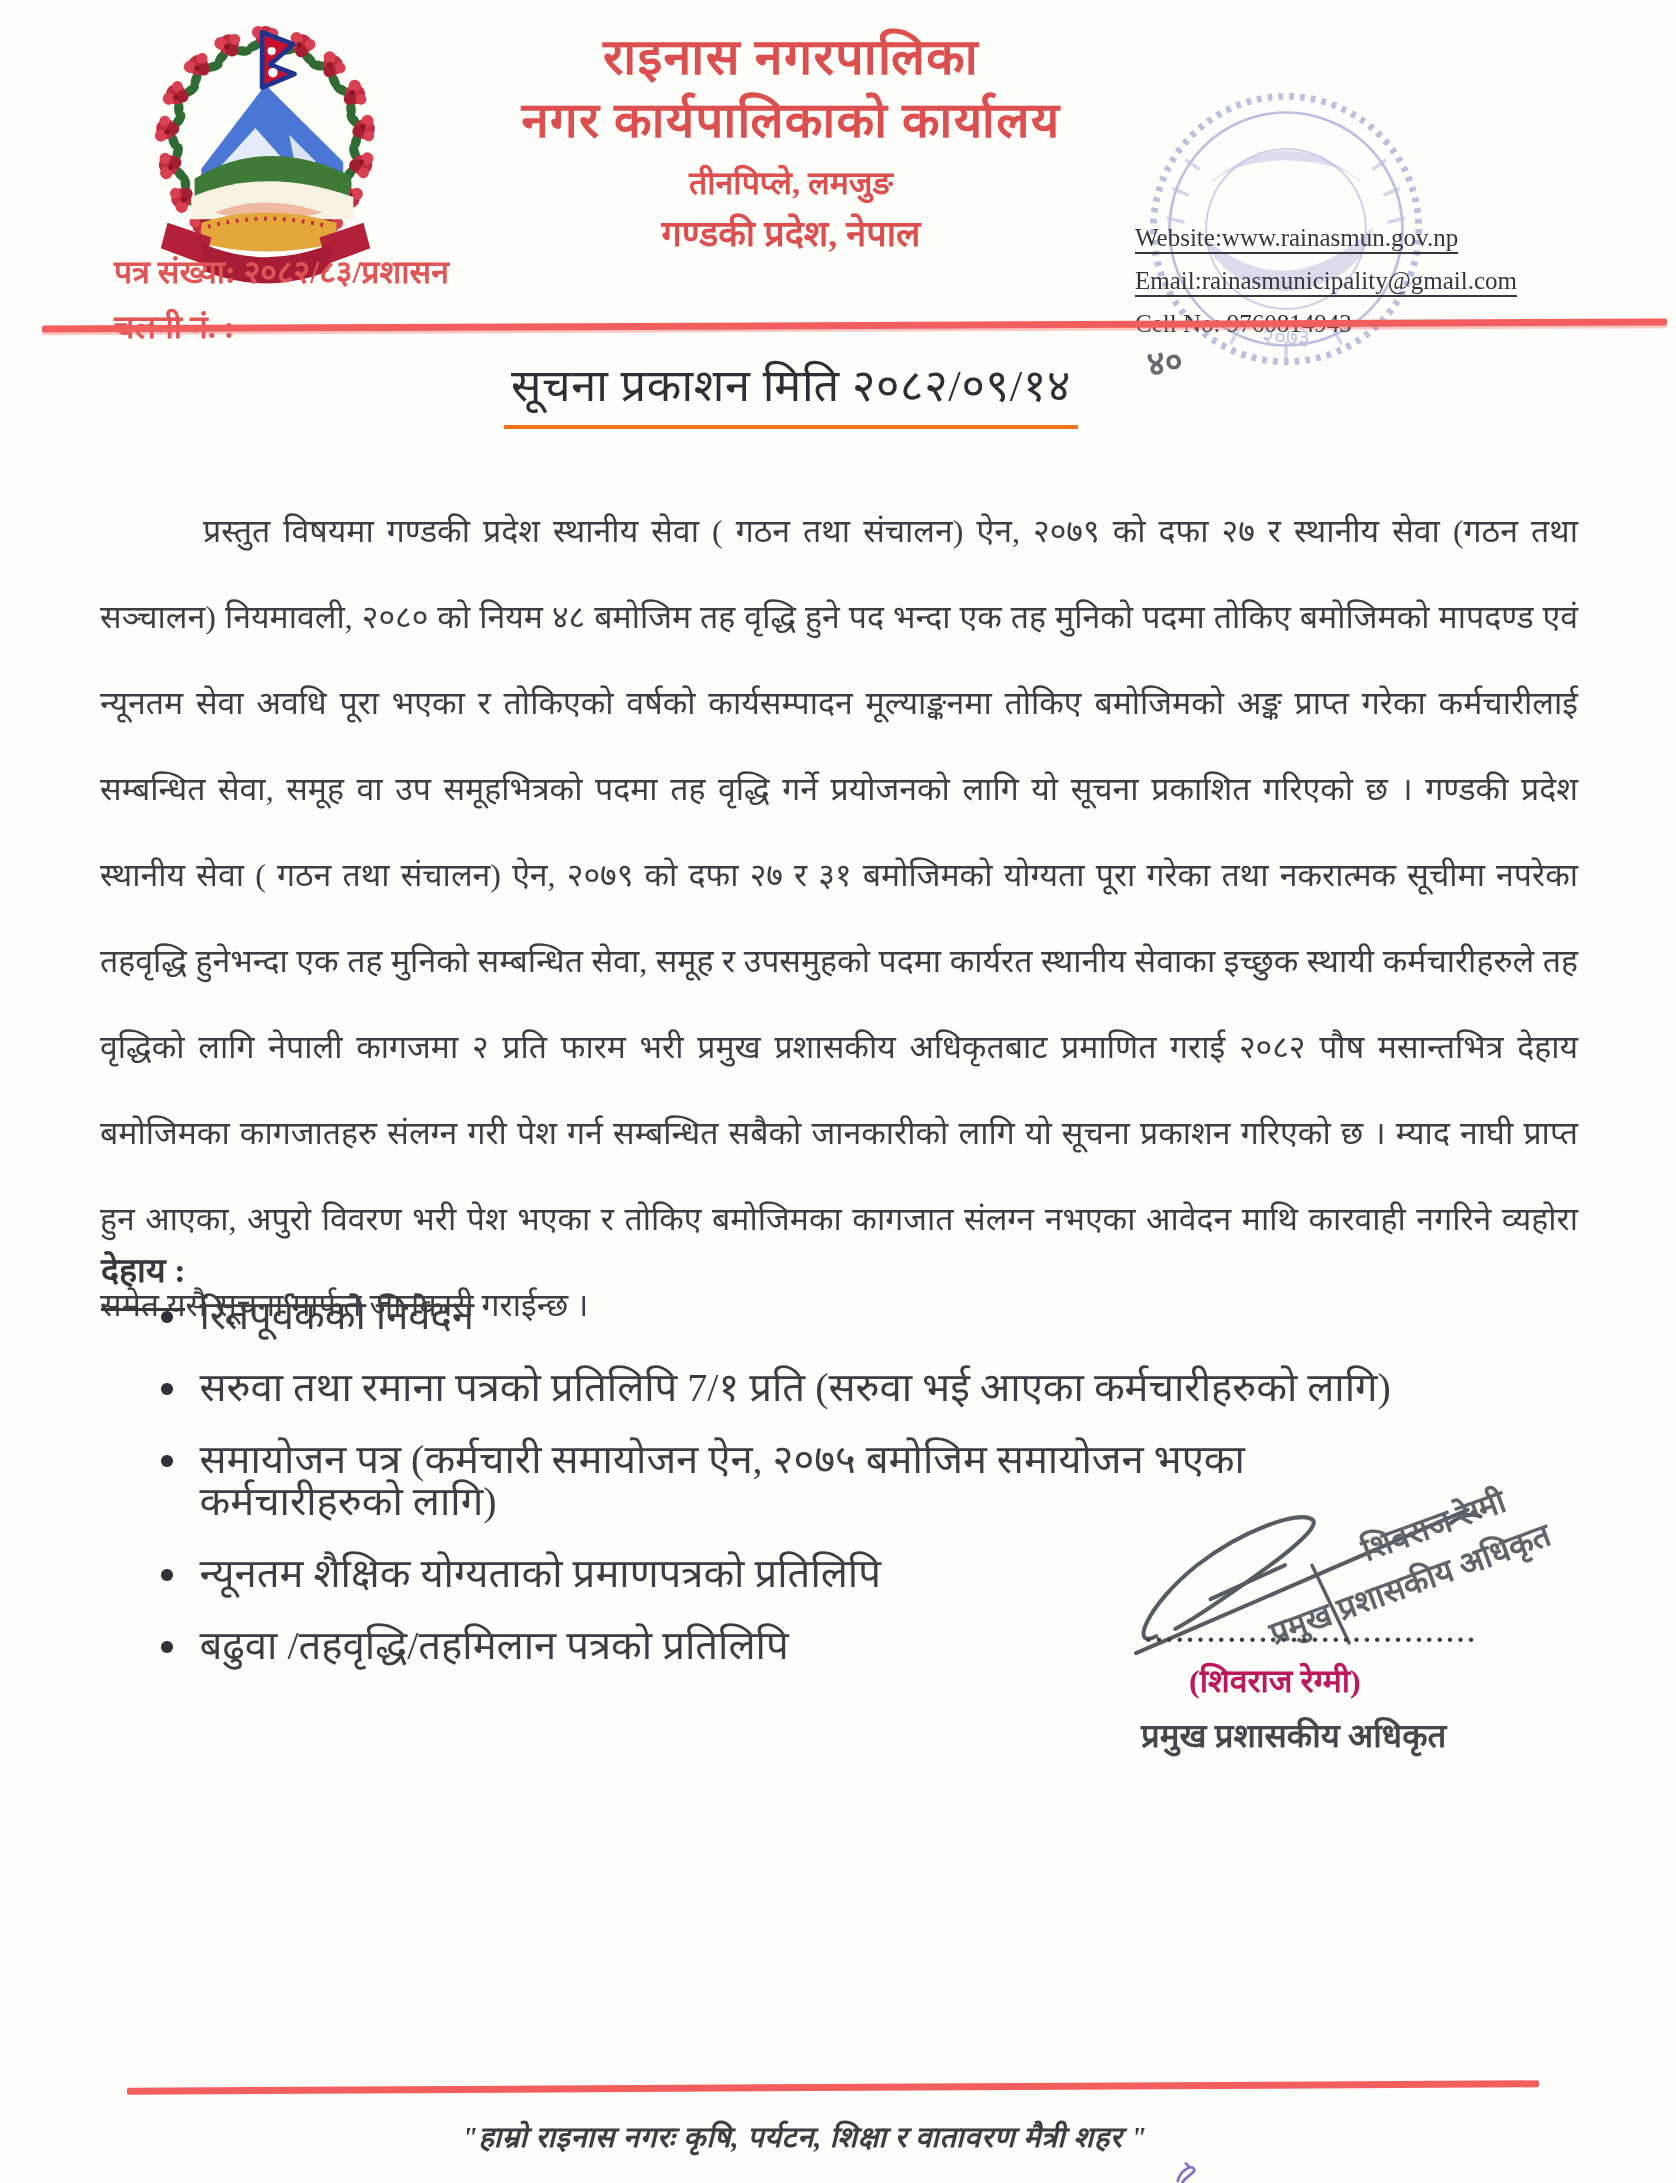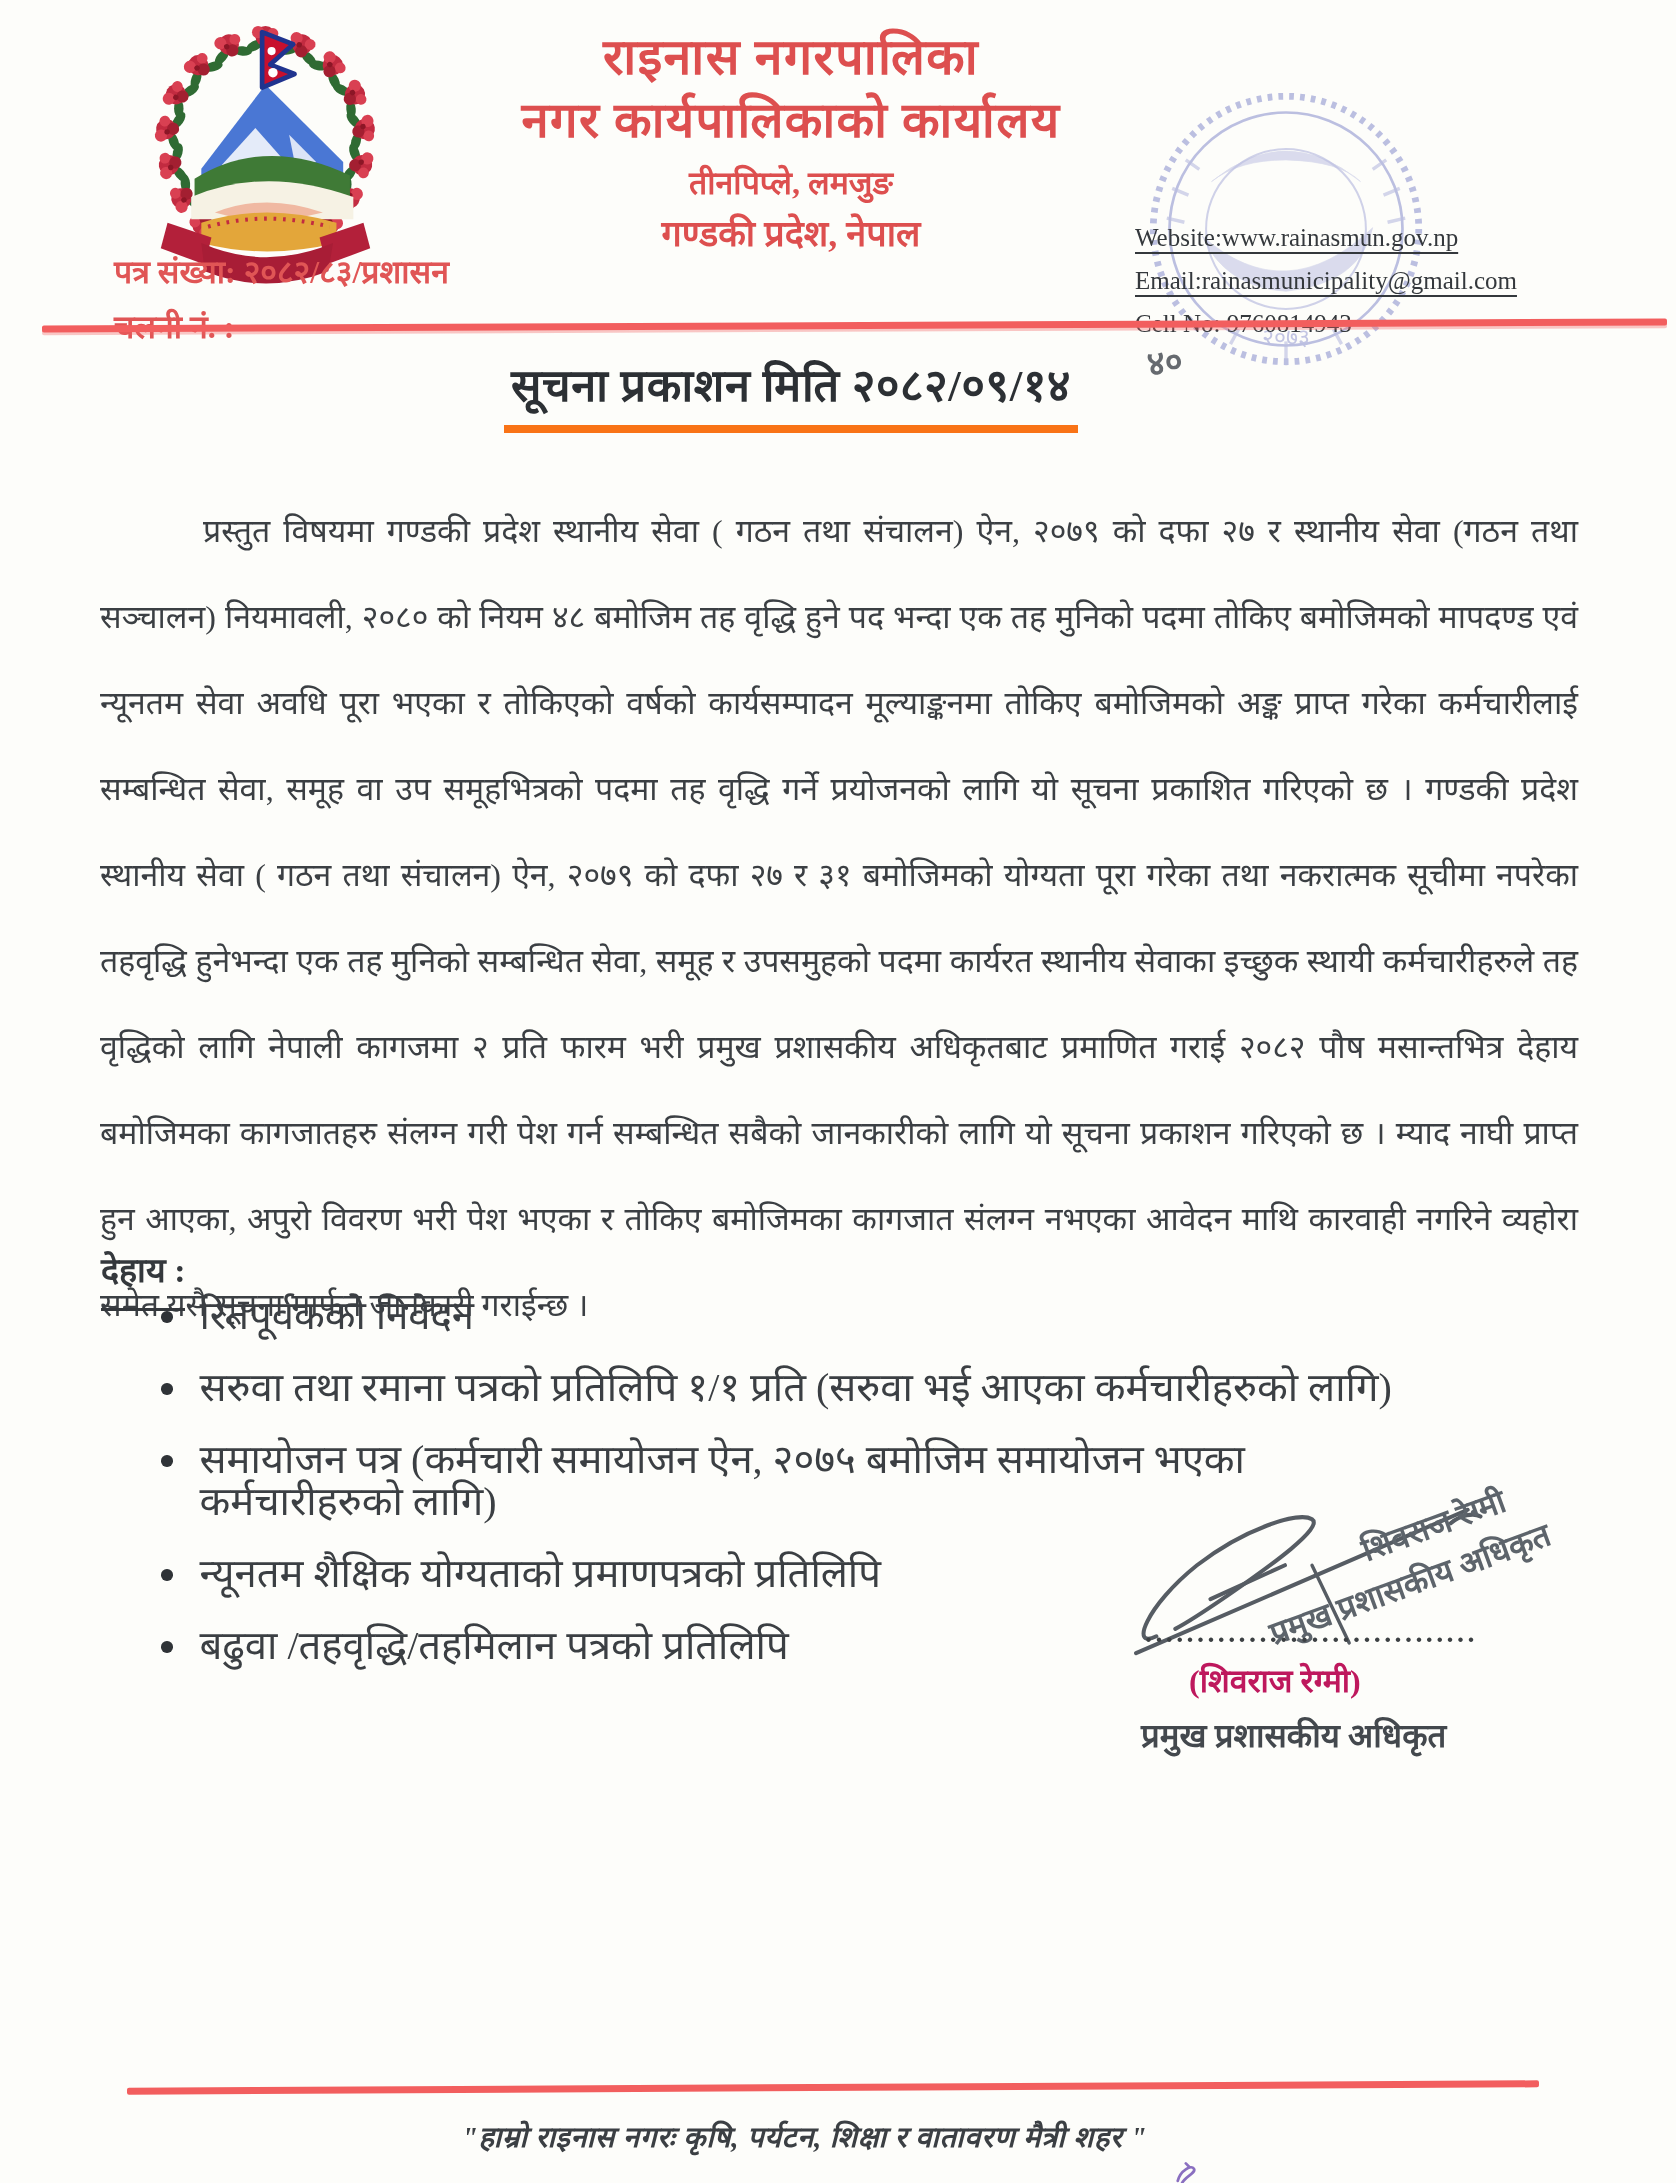--- a/index.html
+++ b/index.html
@@ -19,22 +19,22 @@
   .meta{color:#e05555;font-weight:700;font-size:32px;white-space:nowrap;margin-top:8px;}
   .letter-no{left:114px;top:241px;}
   .dispatch-no{left:114px;top:296px;}
   .rule{background:#f25e5e;border-radius:2px;}
   .rule-top{left:42px;top:322px;width:1625px;height:7.4px;transform:rotate(-0.25deg);box-shadow:0 2.7px 0 rgba(242,94,94,.35);}
   .hand-mark{left:1147px;top:338px;font-size:34px;color:#4c5157;transform:rotate(-7deg);font-weight:700;opacity:.85;}
   
   .stamp{left:1137px;top:80px;width:298px;height:298px;opacity:.5;}
   
   .title-wrap{left:0;top:353px;width:1582px;text-align:center;}
-  .title{display:inline-block;font-size:45px;font-weight:700;color:#2c3034;
-         border-bottom:8px solid #f97316;padding:0 6.8px 10.8px 6.8px;letter-spacing:0.7px;}
+  .title{display:inline-block;font-size:45px;font-weight:400;color:#2c3034;
+         border-bottom:4px solid #f97316;padding:0 6.8px 10.8px 6.8px;letter-spacing:0.7px;}
   
   .body-text{left:100px;top:488px;width:1478px;font-size:32px;line-height:86px;
              text-align:justify;text-indent:103px;color:#3b3f43;}
   .list-head{left:101px;top:1246px;font-size:34px;font-weight:700;color:#34383c;
              border-bottom:3.4px solid #34383c;padding-bottom:16px;}
   ul.checklist{left:161px;top:1295px;width:1285px;list-style:none;margin:0;padding:0;position:absolute;}
   ul.checklist li{font-size:40px;color:#3b3f43;margin-bottom:30px;line-height:42px;display:flex;align-items:flex-start;}
   ul.checklist .dot{width:11.5px;height:11.5px;border-radius:50%;background:#2f3337;margin:16px 27px 0 0;flex:0 0 auto;}
   
   .sig-svg{left:1109px;top:1484px;}
@@ -159,21 +159,21 @@
 
   <div class="abs list-head">देहाय :</div>
 
   <ul class="checklist">
     <li>
         <span class="dot"></span>
         <span>रितपूर्वकको निवेदन</span>
       </li>
     <li>
         <span class="dot"></span>
-        <span>सरुवा तथा रमाना पत्रको प्रतिलिपि १/१ प्रति (सरुवा भई आएका कर्मचारीहरुको लागि)</span>
+        <span>सरुवा तथा रमाना पत्रको प्रतिलिपि 7/१ प्रति (सरुवा भई आएका कर्मचारीहरुको लागि)</span>
       </li>
     <li>
         <span class="dot"></span>
         <span>समायोजन पत्र (कर्मचारी समायोजन ऐन, २०७५ बमोजिम समायोजन भएका कर्मचारीहरुको लागि)</span>
       </li>
     <li>
         <span class="dot"></span>
         <span>न्यूनतम शैक्षिक योग्यताको प्रमाणपत्रको प्रतिलिपि</span>
       </li>
     <li>

